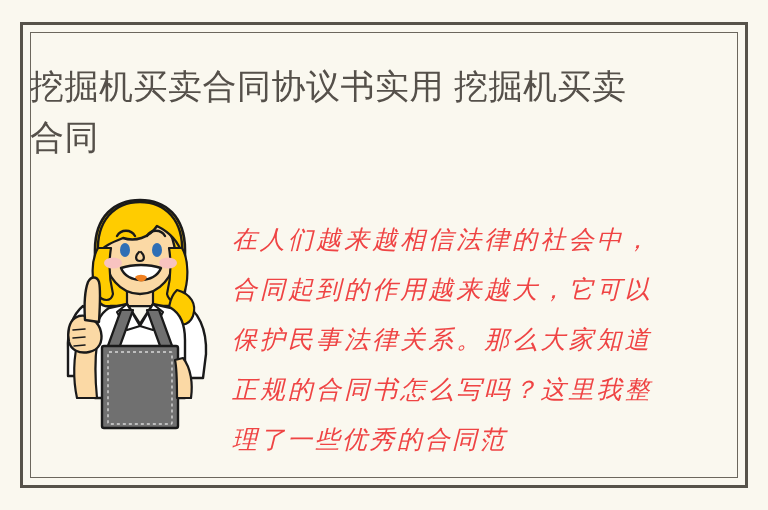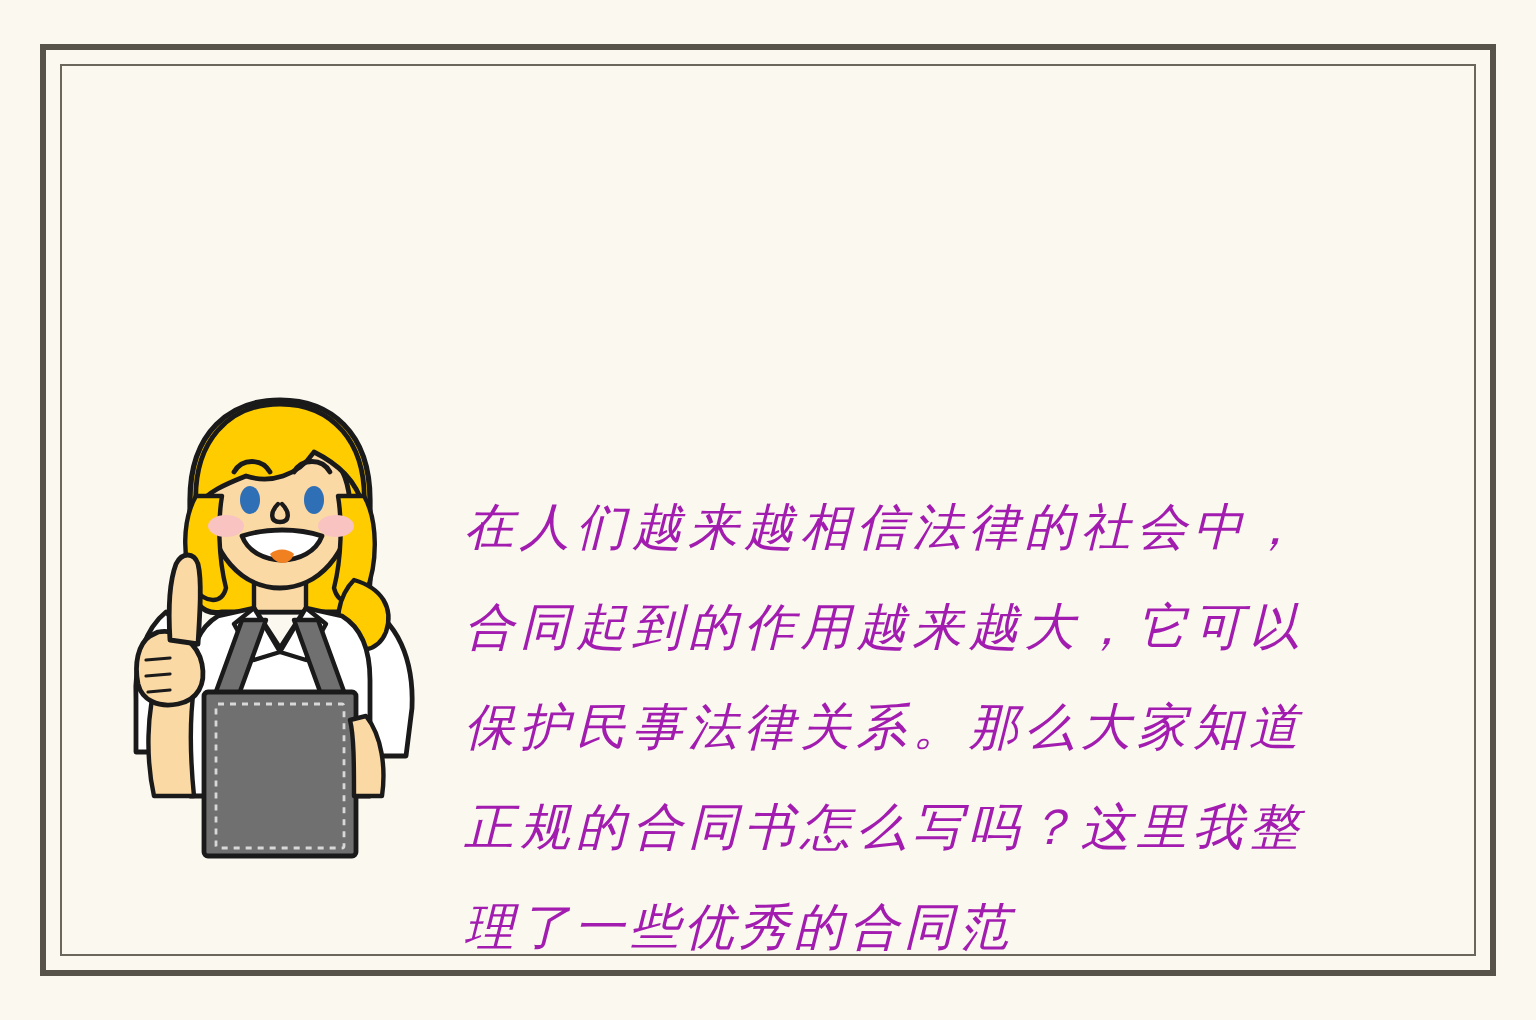--- a/index.html
+++ b/index.html
@@ -78,41 +78,42 @@
   .illustration svg {
     display: block;
     width: 150px;
     height: 235px;
   }
 
   
   .bodytext {
     position: absolute;
     left: 202px;
-    top: 36px;
+    top: 12px;
     width: 420px;
-    color: #a21caf;
+    color: #ef4444;
     font-family: "DejaVu Serif", "Liberation Serif", serif;
     font-size: 25px;
     line-height: 50px;
     letter-spacing: 2.5px;
     text-align: justify;
     font-style: italic;
     word-break: break-all;
   }
 </style>
 </head>
 <body>
 
 <div class="page">
 
   <div class="frame-outer">
     <div class="frame-inner"></div>
   </div>
 
+  <h1 class="title">挖掘机买卖合同协议书实用 挖掘机买卖合同</h1>
 
   <div class="content">
 
     <div class="illustration">
       <svg viewBox="0 0 150 235" xmlns="http://www.w3.org/2000/svg" aria-hidden="true">
 
         <path d="M18 108 C8 116 2 132 3 152 L3 178 L30 178 L30 120 Z" fill="#ffffff" stroke="#1a1a1a" stroke-width="2.4" stroke-linejoin="round"></path>
 
         <path d="M116 104 C134 112 142 132 141 156 L138 180 L108 180 L110 118 Z" fill="#ffffff" stroke="#1a1a1a" stroke-width="2.4" stroke-linejoin="round"></path>
 

